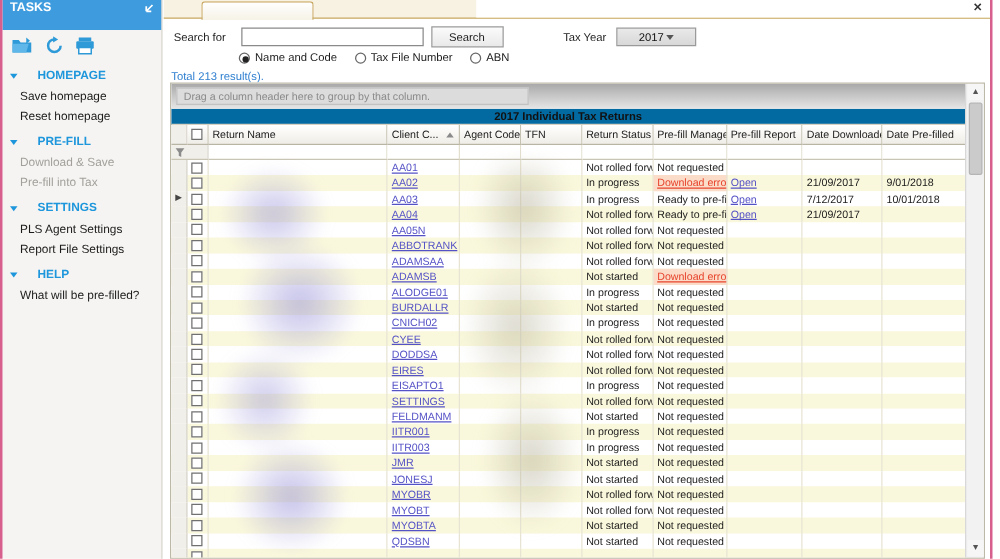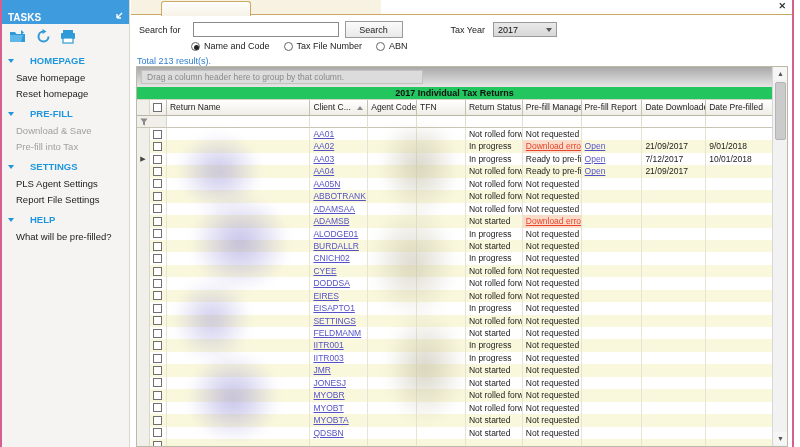--- a/index.html
+++ b/index.html
@@ -7,21 +7,21 @@
     font-family:"Liberation Sans", sans-serif; }
   .window { position:absolute; inset:0; }
   .edge { position:absolute; top:0; bottom:0; width:2px; background:#D65F8E; z-index:50; }
   .edge.left { left:0; }
   .edge.right { left:792px; }
 
   
   .sidebar { position:absolute; left:2px; top:0; width:128px; height:447px;
     background:#F5F4F2; border-right:1px solid #DAD7D0; }
   .sb-header { height:20px; background:#3E9BDE; color:#fff; font-size:10px; font-weight:bold;
-    display:flex; align-items:flex-start; padding:12px 6px; justify-content:space-between; }
+    display:flex; align-items:flex-end; padding:12px 6px; justify-content:space-between; }
   .sb-toolbar { display:flex; gap:9px; padding:5px 7px 4px 7px; align-items:center; }
   .sb-toolbar svg { display:block; }
   .sb-section { margin-top:4px; }
   .sb-sec-head { display:flex; align-items:center; gap:16px; padding:3px 6px;
     color:#1E96DC; font-size:9.5px; font-weight:bold; cursor:default; }
   .tri { width:0; height:0; border-left:3.5px solid transparent; border-right:3.5px solid transparent;
     border-top:4.5px solid #1E96DC; }
   .sb-item { padding:2.5px 6px 2.5px 14px; font-size:9.5px; color:#1b1b1b; cursor:default; }
   .sb-item.disabled { color:#A3A09B; }
 
@@ -39,38 +39,38 @@
   .controls { position:absolute; left:0; top:16px; right:0; height:50px; background:#fff; }
   .ctl-row1 { position:absolute; left:8px; top:5px; right:0; height:17px; display:flex; align-items:center; }
   .lbl { font-size:9px; color:#1b1b1b; }
   .search-input { margin-left:12px; width:146px; height:15px; border:1px solid #8A8A8A; background:#fff;
     font-size:9px; padding:0 3px; font-family:inherit; }
   .search-btn { margin-left:6px; width:58px; height:17px; border:1px solid #9A9A9A;
     background:linear-gradient(#FBFBFB,#E9E9E9); font-size:9px; font-family:inherit; color:#1b1b1b; }
   .taxyear-lbl { margin-left:48px; }
   .taxyear-sel { margin-left:8px; width:64px; height:15px; border:1px solid #9A9A9A;
     background:linear-gradient(#E9E9E9,#D8D8D8); font-size:9px; display:flex; align-items:center;
-    padding:0 4px; justify-content:space-between; color:#111; }
+    padding:0 17px; justify-content:space-between; color:#111; }
   .chev { width:0; height:0; border-left:3px solid transparent; border-right:3px solid transparent;
     border-top:4px solid #555; }
   .ctl-row2 { position:absolute; left:60px; top:24px; height:12px; display:flex; gap:14px; }
   .radio { display:flex; align-items:center; gap:4px; font-size:9px; color:#1b1b1b; }
   .rb { width:9px; height:9px; border:1px solid #666; border-radius:50%; background:#fff; position:relative; }
   .rb.sel::after { content:""; position:absolute; left:2px; top:2px; width:5px; height:5px;
     border-radius:50%; background:#222; }
   .total { position:absolute; left:6px; top:40px; font-size:9px; color:#2F7FD0; }
 
   
   .grid { position:absolute; left:5px; top:66px; width:652px; bottom:0; border:1px solid #BDB9A8;
     background:#fff; overflow:hidden; }
   .grid-content { position:absolute; left:0; top:0; right:15px; bottom:0; overflow:hidden; }
   .groupbar { height:20px; background:linear-gradient(#A9A9A9,#E6E6E6); position:relative; }
   .grouphint { position:absolute; left:4px; top:3px; width:282px; height:14px; background:#DCDCDC;
     border:1px solid #C2C2C2; font-size:8.5px; color:#8a8a8a; line-height:12px; padding-left:5px; }
-  .caption { height:13px; background:#22c55e; border-bottom:1px solid #D6D2C2; text-align:center;
+  .caption { height:13px; background:#0369a1; border-bottom:1px solid #D6D2C2; text-align:center;
     font-size:9px; font-weight:bold; color:#111; line-height:13px; }
   .hdr-row, .flt-row, .grow { display:flex; }
   .hdr-row { height:16px; }
   .hdr-cell { background:linear-gradient(#FFFFFF,#EFEDE6); border-right:1px solid #C6C2B2;
     border-bottom:1px solid #B9B5A5; font-size:8.5px; color:#1b1b1b; line-height:15px;
     padding-left:3px; white-space:nowrap; overflow:hidden; position:relative; }
   .sort-arrow { position:absolute; right:4px; top:6px; width:0; height:0;
     border-left:3px solid transparent; border-right:3px solid transparent; border-bottom:4px solid #8a8a8a; }
   .hdr-chk { display:flex; align-items:center; justify-content:center; }
   .flt-row { height:12px; }

